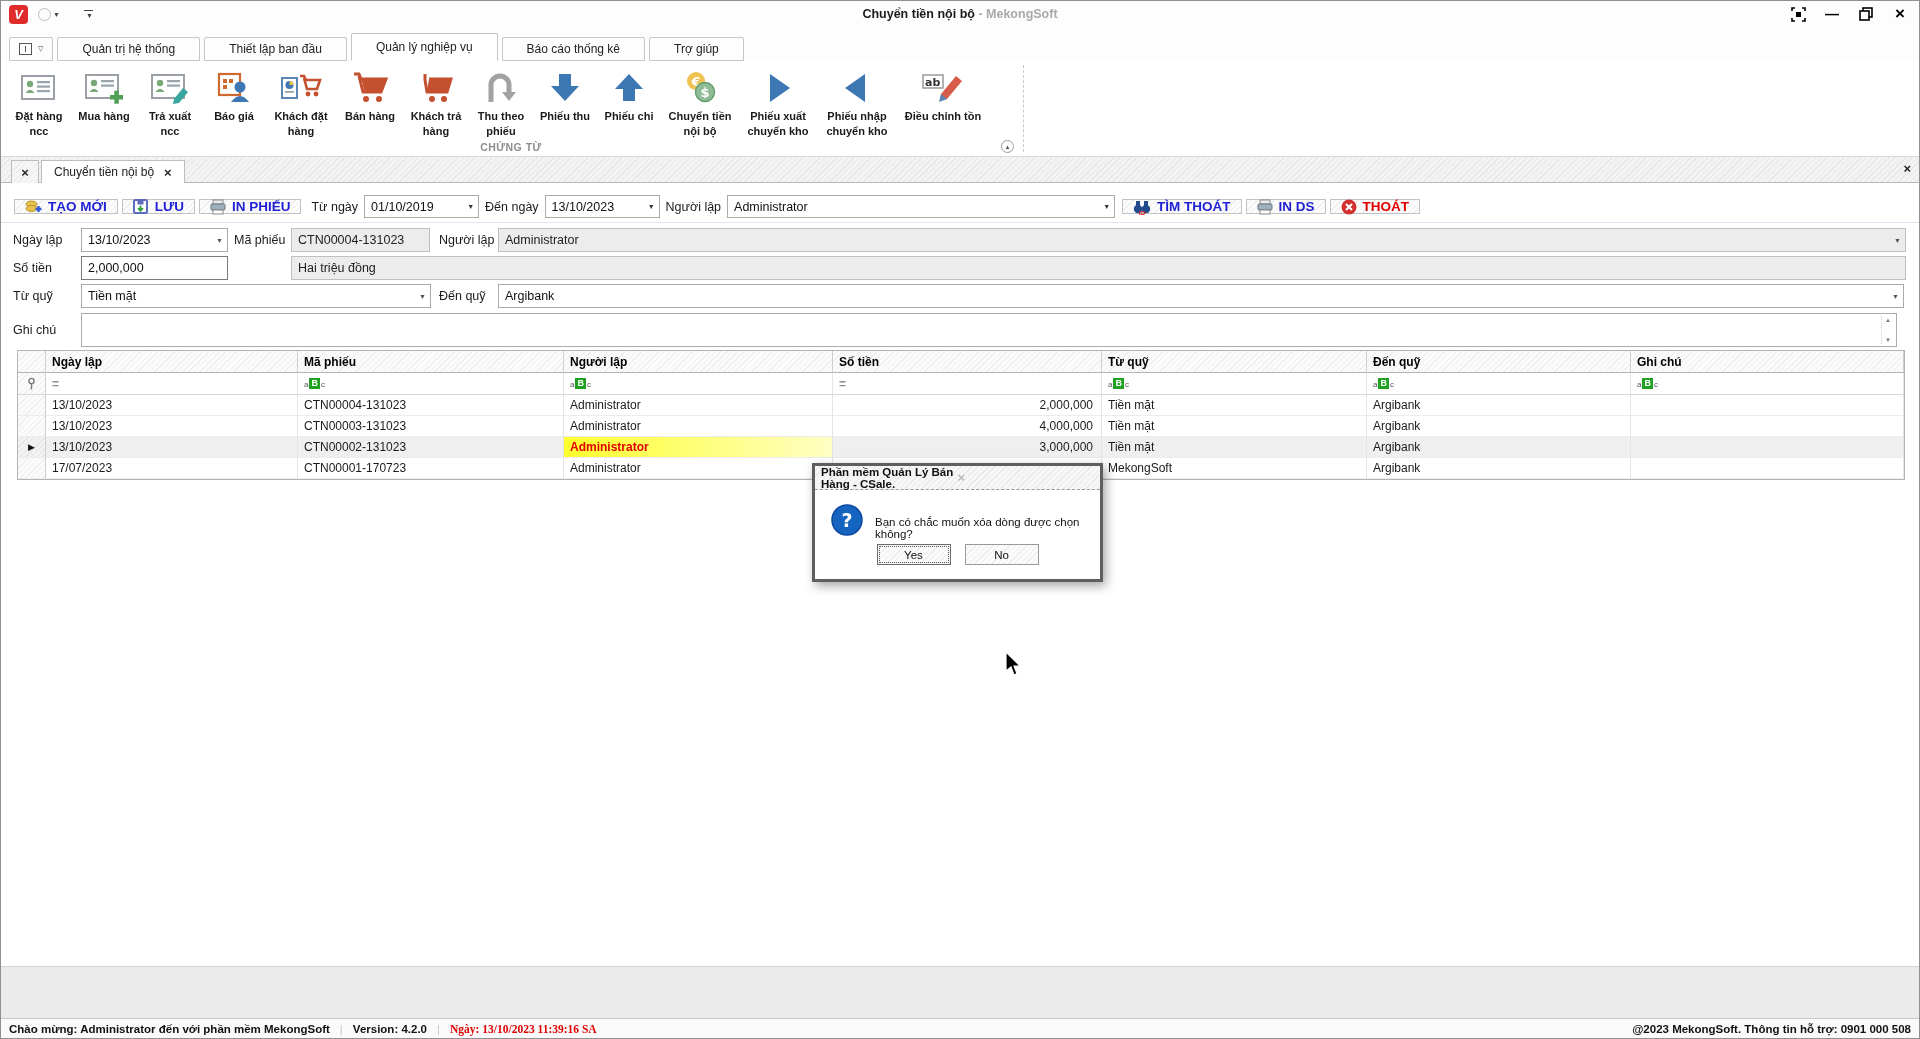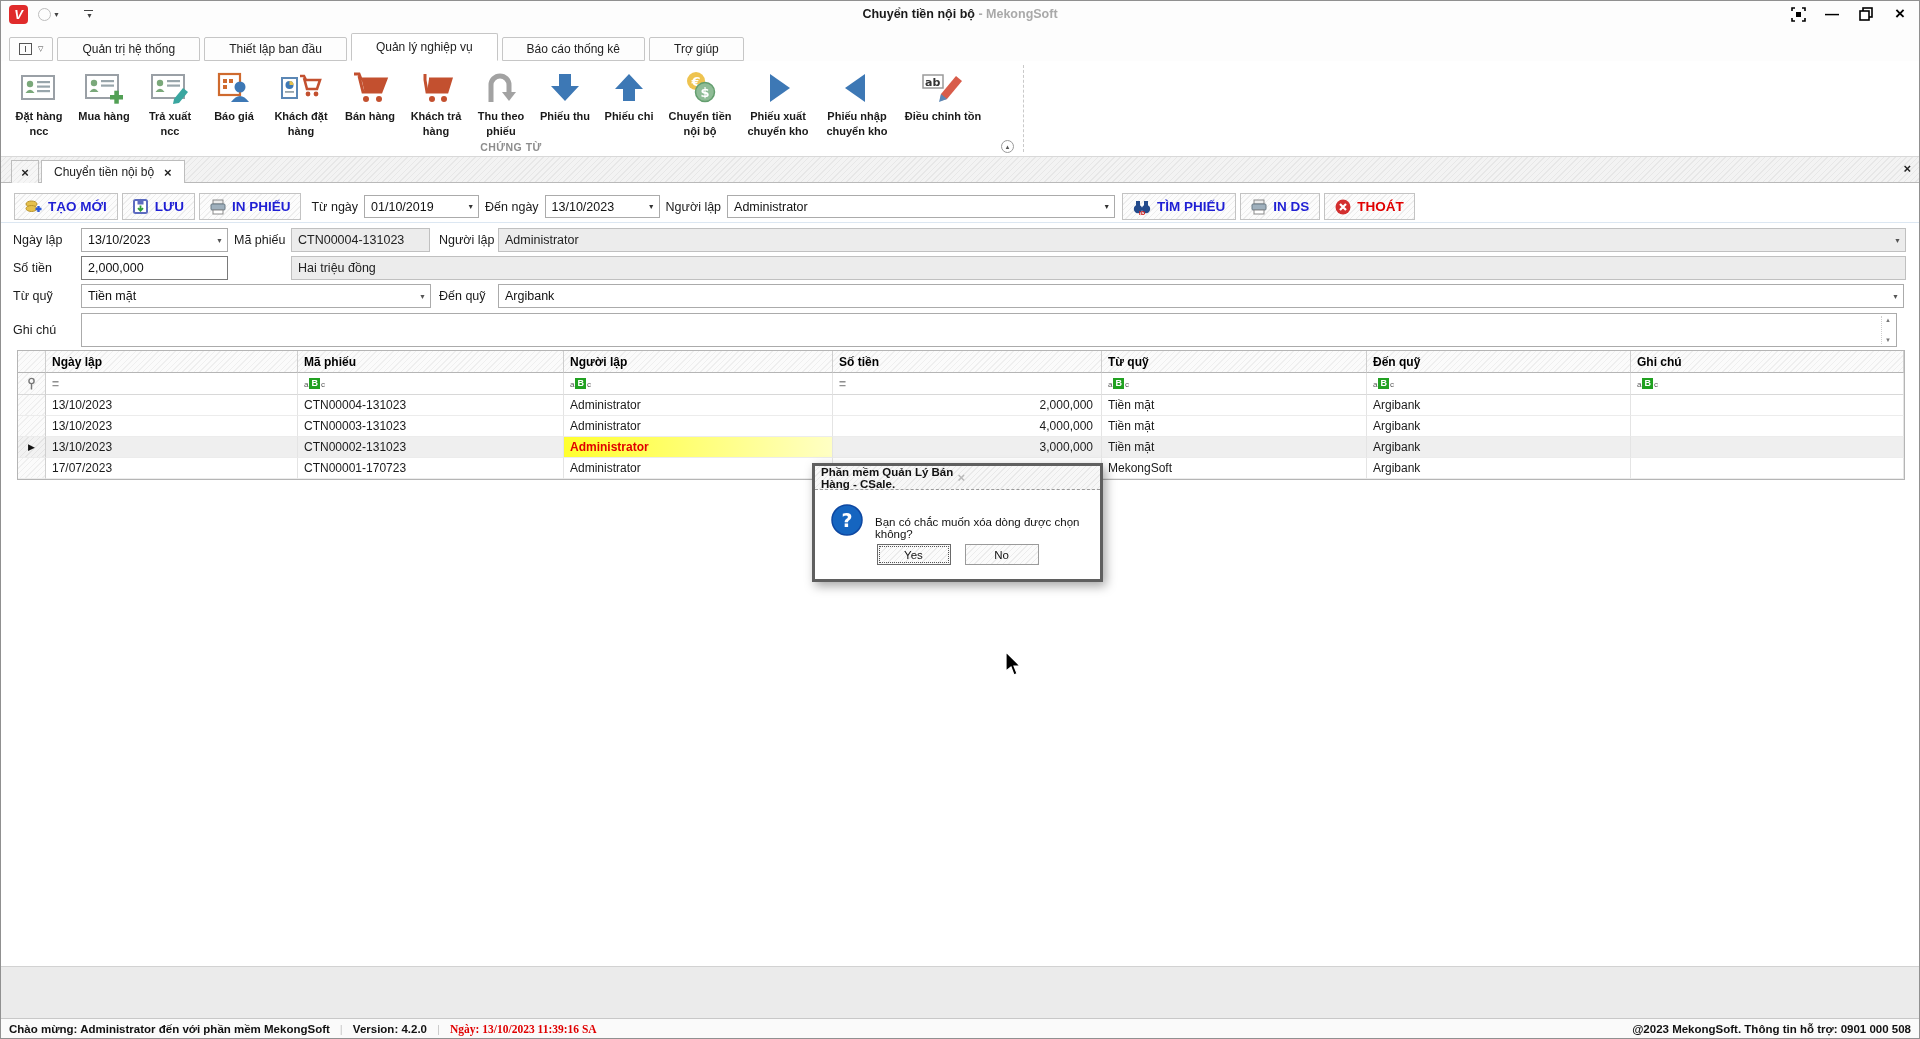--- a/index.html
+++ b/index.html
@@ -43,21 +43,21 @@
   .doctabs { position:relative; height:26px; background:repeating-linear-gradient(135deg,#f3f3f3 0 3px,#e7e7e7 3px 4px); border-bottom:1px solid #b9b9b9; }
   .dclosebox { position:absolute; left:10px; top:3px; width:28px; height:23px; border:1px solid #bdbdbd; border-bottom:none; display:flex; align-items:center; justify-content:center; font-weight:bold; font-size:13px; color:#222; background:repeating-linear-gradient(135deg,#f6f6f6 0 3px,#ebebeb 3px 4px); }
   .dtab { position:absolute; left:40px; top:3px; height:23px; background:#fff; border:1px solid #bdbdbd; border-bottom:none; padding:0 12px; display:flex; align-items:center; gap:10px; font-size:12px; color:#222; }
   .dtab .x { font-weight:bold; font-size:13px; }
   .dright { position:absolute; right:8px; top:4px; font-weight:bold; font-size:13px; color:#222; }
 
   
   .content { position:relative; height:837px; background:#fff; }
 
   .bar { position:absolute; left:0; right:0; top:8px; height:32px; display:flex; align-items:center; padding-left:13px; border-bottom:1px solid #dce7f2; }
-  .tbtn { height:27px; border:1px solid #c3c3c3; background:repeating-linear-gradient(135deg,#fcfcfc 0 3px,#ededed 3px 4px); display:flex; align-items:center; gap:6px; padding:0 10px; margin-right:4px; font-size:13.5px; font-weight:bold; color:#1f1fd4; }
+  .tbtn { height:15px; border:1px solid #c3c3c3; background:repeating-linear-gradient(135deg,#fcfcfc 0 3px,#ededed 3px 4px); display:flex; align-items:center; gap:6px; padding:0 10px; margin-right:4px; font-size:13.5px; font-weight:bold; color:#1f1fd4; }
   .tbtn.red { color:#e00000; }
   .tlabel { font-size:12.5px; color:#1a1a1a; margin:0 6px 0 6px; }
   .combo { position:relative; height:23px; border:1px solid #ababab; background:#fff; font-size:12.5px; display:flex; align-items:center; padding:0 18px 0 6px; color:#111; }
   .combo .arr { position:absolute; right:4px; top:7px; font-size:7px; color:#333; }
   .w-date { width:115px; }
   .w-creator { width:388px; }
 
   .frow { position:absolute; left:0; right:0; display:flex; align-items:center; }
   .flabel { font-size:12.5px; color:#1a1a1a; position:absolute; left:12px; }
   .ffield { position:absolute; height:24px; font-size:12.5px; display:flex; align-items:center; padding:0 6px; }
@@ -367,21 +367,21 @@
           <span class="arr">▼</span>
         </div>
       <div class="tbtn" style="margin-left:7px">
         <svg width="18" height="16">
             <rect x="3" y="2" width="4" height="6" fill="#234a8c"></rect>
             <rect x="11" y="2" width="4" height="6" fill="#234a8c"></rect>
             <circle cx="5" cy="10" r="4.2" fill="#234a8c"></circle>
             <circle cx="13" cy="10" r="4.2" fill="#234a8c"></circle>
             <text x="9" y="15.5" text-anchor="middle" font-size="5.5" font-weight="bold" fill="#cf2020" font-family="DejaVu Sans">ID</text>
           </svg>
-        <span>TÌM PHIẾU</span>
+        <span>TÌM THOÁT</span>
       </div>
       <div class="tbtn">
         <svg width="16" height="16">
             <rect x="3" y="1" width="10" height="4" fill="#ececec" stroke="#8a8a8a"></rect>
             <rect x="1" y="5" width="14" height="6" rx="1" fill="#9fb0bd" stroke="#6b7a85"></rect>
             <rect x="3" y="11" width="10" height="4" fill="#fff" stroke="#8a8a8a"></rect>
           </svg>
         <span>IN DS</span>
       </div>
       <div class="tbtn red">

